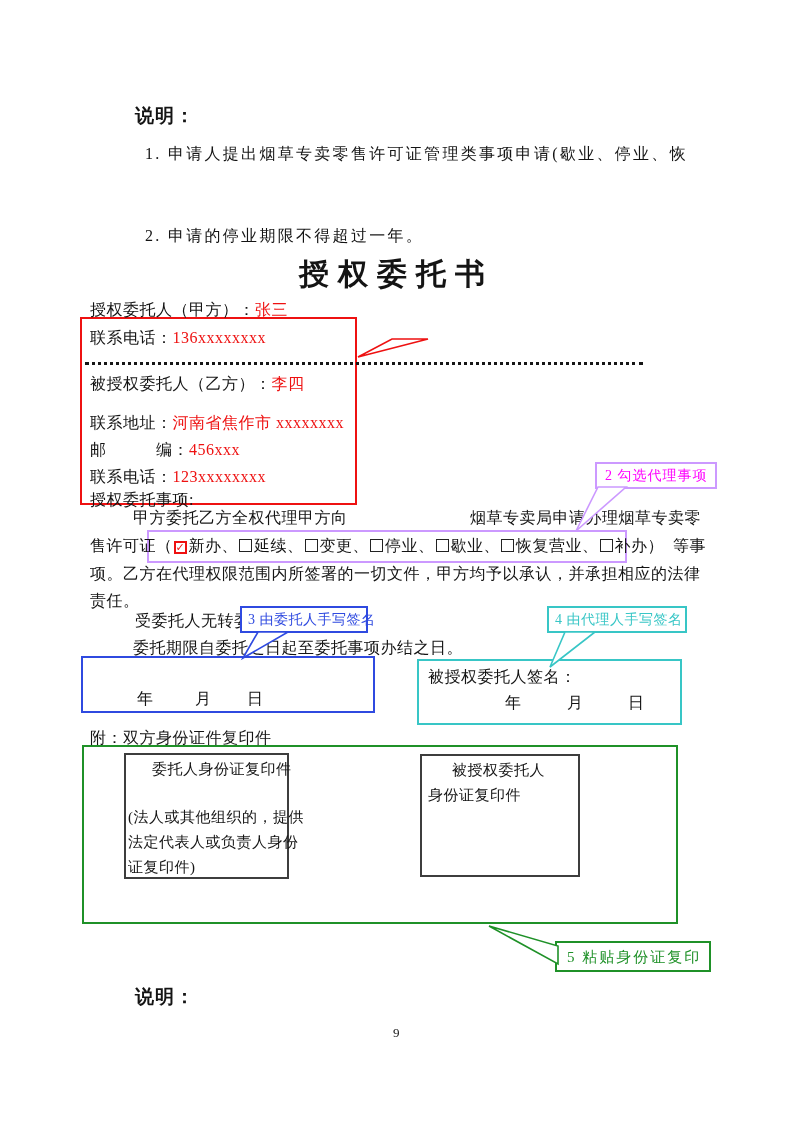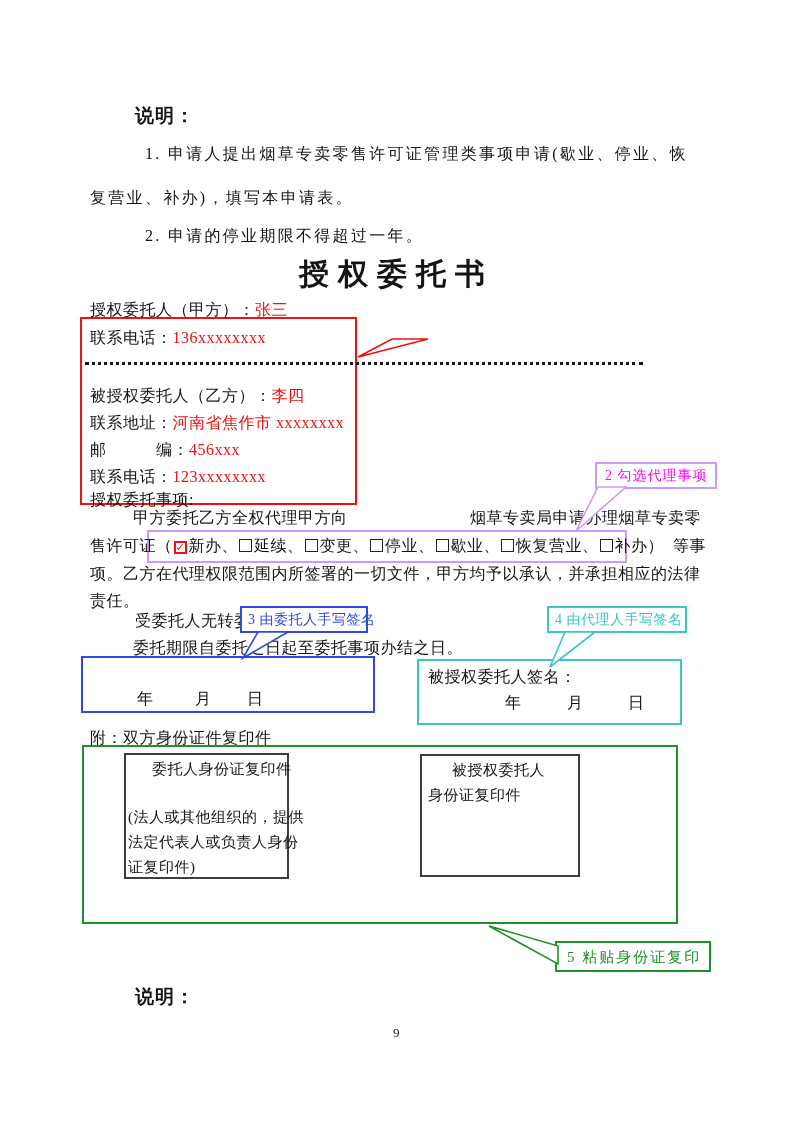--- a/index.html
+++ b/index.html
@@ -37,33 +37,32 @@
   .small{font-size:15px;letter-spacing:.5px;}
   .pgnum{width:793px;text-align:center;font-size:13px;}
 </style>
 </head>
 <body>
 
 <div class="page">
 
   <div class="t hd" style="left:135px;top:105px">说明：</div>
   <div class="t instr" style="left:145px;top:145px">1. 申请人提出烟草专卖零售许可证管理类事项申请(歇业、停业、恢</div>
-  <div class="t instr" style="left:90px;top:189px">复营业、补办)，填写本申请表。</div>
   <div class="t instr" style="left:145px;top:227px">2. 申请的停业期限不得超过一年。</div>
 
   <div class="t title" style="left:0;top:257px">授权委托书</div>
 
   <div class="rect red-rect" style="left:80px;top:317px;width:277px;height:188px"></div>
 
   <div class="t" style="left:90px;top:301px"><span>授权委托人（甲方）：</span><span class="rv">张三</span></div>
   <div class="t" style="left:90px;top:329px"><span>联系电话：</span><span class="rv">136xxxxxxxx</span></div>
 
   <div class="dotted" style="left:85px;top:362px;width:558px"></div>
 
-  <div class="t" style="left:90px;top:387px"><span>被授权委托人（乙方）：</span><span class="rv">李四</span></div>
+  <div class="t" style="left:90px;top:375px"><span>被授权委托人（乙方）：</span><span class="rv">李四</span></div>
   <div class="t" style="left:90px;top:414px"><span>联系地址：</span><span class="rv">河南省焦作市 xxxxxxxx</span></div>
   <div class="t" style="left:90px;top:441px"><span>邮　　　编：</span><span class="rv">456xxx</span></div>
   <div class="t" style="left:90px;top:468px"><span>联系电话：</span><span class="rv">123xxxxxxxx</span></div>
   <div class="t" style="left:90px;top:491px">授权委托事项:</div>
 
   <svg class="tail red" style="left:350px;top:331px" width="84" height="32">
       <polygon points="8,26 42,8 78,8"></polygon>
     </svg>
 
   <div class="t" style="left:133px;top:509px">甲方委托乙方全权代理甲方向</div>

